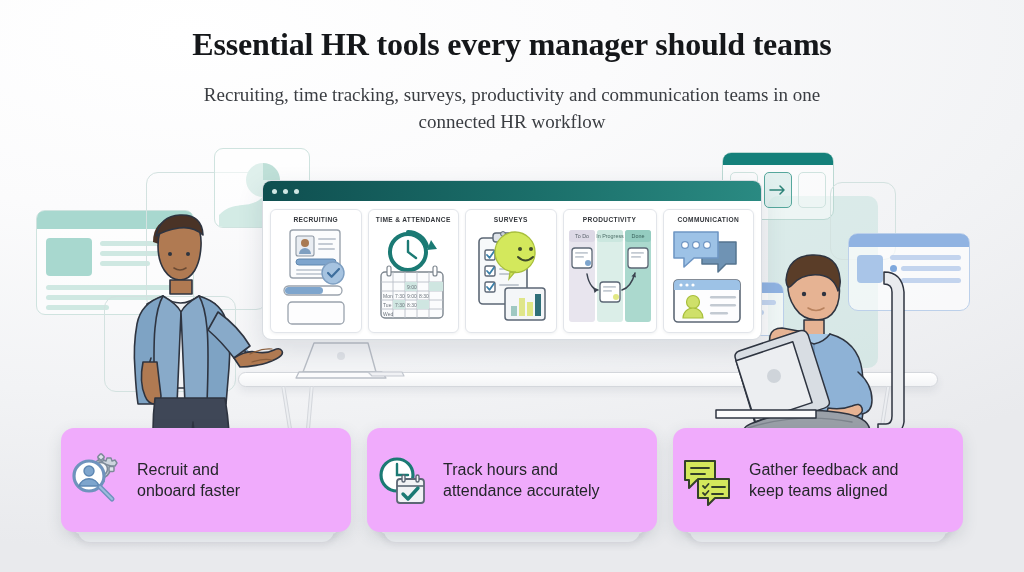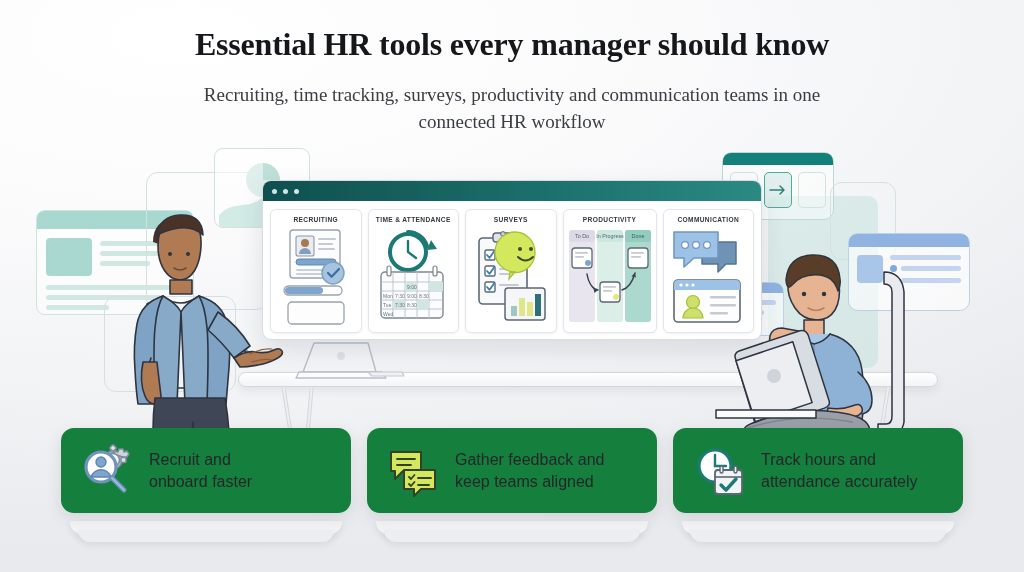--- a/index.html
+++ b/index.html
@@ -73,23 +73,23 @@
     line-height:1.28; margin-bottom:4px;
   }
   .panel-art { flex:1; display:flex; align-items:flex-start; justify-content:center; width:100%; }
 
   
   .cards { position:absolute; left:0; top:428px; width:1024px; display:flex; justify-content:center; gap:16px; }
   .card-wrap { position:relative; width:290px; }
   .card-stack1 { position:absolute; left:9px; top:93px; right:9px; height:13px; background:#f3f4f6; border-radius:0 0 12px 12px; box-shadow:0 3px 7px rgba(50,60,80,.10); }
   .card-stack2 { position:absolute; left:17px; top:102px; right:17px; height:12px; background:#eceef1; border-radius:0 0 12px 12px; box-shadow:0 3px 7px rgba(50,60,80,.09); }
   .card {
-    position:relative; height:85px; background:#15803d; border-radius:13px;
+    position:relative; height:104px; background:#f0abfc; border-radius:13px;
     box-shadow:0 5px 16px rgba(45,58,80,.13); display:flex; align-items:center;
-    padding:0 20px; gap:14px; z-index:2;
+    padding:0 8px; gap:14px; z-index:2;
   }
   .card-text { font-size:16px; line-height:1.33; color:#24262a; }
   .card-ico { flex:0 0 auto; width:54px; height:54px; }
 
   svg { display:block; overflow:visible; }
 </style>
 </head>
 <body>
 
 <div class="stage">
@@ -167,21 +167,21 @@
 
   <div class="bg blue-win" style="left:706px; top:282px; width:78px; height:54px;">
     <div class="blue-bar" style="height:10px;"></div>
     <div style="padding:7px;display:flex;flex-direction:column;gap:5px;">
       <div class="blue-line"></div>
       <div class="blue-line" style="width:80%"></div>
       <div class="blue-line" style="width:55%"></div>
     </div>
   </div>
 
-  <div class="title">Essential HR tools every manager should know</div>
+  <div class="title">Essential HR tools every manager should teams</div>
   <div class="subtitle">Recruiting, time tracking, surveys, productivity and communication teams in one connected HR workflow</div>
 
   <div class="desk-top"></div>
   <div class="desk-leg" style="left:288px; top:386px; width:4px; height:86px; transform:skewX(9deg);"></div>
   <div class="desk-leg" style="left:306px; top:386px; width:4px; height:86px; transform:skewX(-5deg);"></div>
   <div class="desk-leg" style="left:880px; top:386px; width:4px; height:80px; transform:skewX(-9deg);"></div>
 
   <div style="position:absolute;left:296px;top:340px;">
     <svg width="110" height="45" viewBox="0 0 110 45">
       <path d="M18 3 L72 3 L80 32 L7 32 Z" fill="#f4f5f7" stroke="#b9bec6" stroke-width="1.4" stroke-linejoin="round"></path>
@@ -447,57 +447,57 @@
         </span>
       </div>
     </div>
 
     <div class="card-wrap">
       <div class="card-stack1"></div>
       <div class="card-stack2"></div>
       <div class="card">
         <span class="card-ico">
           <svg width="54" height="54" viewBox="0 0 54 54">
-            <path d="M4 8 h30 v19 h-18 l-8 8 v-8 h-4 z" fill="#d4e85c" stroke="#34402a" stroke-width="2" stroke-linejoin="round"></path>
-            <g stroke="#34402a" stroke-width="1.8" stroke-linecap="round">
-              <path d="M10 15 h18"></path>
-                <path d="M10 21 h14"></path>
-            </g>
-            <path d="M17 26 h31 v19 h-14 l-7 7 v-7 h-10 z" fill="#d4e85c" stroke="#34402a" stroke-width="2" stroke-linejoin="round"></path>
-            <g stroke="#34402a" stroke-width="1.8" stroke-linecap="round" stroke-linejoin="round" fill="none">
-              <path d="M22 33 l2 2 l3.5 -4"></path>
-                <path d="M31 34 h13"></path>
-              <path d="M22 40 l2 2 l3.5 -4"></path>
-                <path d="M31 41 h11"></path>
-            </g>
-          </svg>
-        </span>
-        <span class="card-text">
-          <span>Gather feedback and</span><br>
-          <span>keep teams aligned</span>
-        </span>
-      </div>
-    </div>
-
-    <div class="card-wrap">
-      <div class="card-stack1"></div>
-      <div class="card-stack2"></div>
-      <div class="card">
-        <span class="card-ico">
-          <svg width="54" height="54" viewBox="0 0 54 54">
             <circle cx="22" cy="22" r="16" fill="#ffffff" stroke="#1b7a74" stroke-width="3.2"></circle>
             <path d="M22 11 V22 H33" fill="none" stroke="#1b7a74" stroke-width="2.4" stroke-linecap="round"></path>
             <rect x="22" y="26" width="27" height="24" rx="3" fill="#f1f3f5" stroke="#5c6775" stroke-width="1.8"></rect>
             <path d="M22 33 h27" stroke="#5c6775" stroke-width="1.6"></path>
             <rect x="27" y="22" width="3" height="7" rx="1.5" fill="#f1f3f5" stroke="#5c6775" stroke-width="1.4"></rect>
             <rect x="41" y="22" width="3" height="7" rx="1.5" fill="#f1f3f5" stroke="#5c6775" stroke-width="1.4"></rect>
             <path d="M28 41 l5 5 l10 -11" fill="none" stroke="#1b7a74" stroke-width="3.4" stroke-linecap="round" stroke-linejoin="round"></path>
           </svg>
         </span>
         <span class="card-text">
           <span>Track hours and</span><br>
           <span>attendance accurately</span>
         </span>
       </div>
     </div>
 
+    <div class="card-wrap">
+      <div class="card-stack1"></div>
+      <div class="card-stack2"></div>
+      <div class="card">
+        <span class="card-ico">
+          <svg width="54" height="54" viewBox="0 0 54 54">
+            <path d="M4 8 h30 v19 h-18 l-8 8 v-8 h-4 z" fill="#d4e85c" stroke="#34402a" stroke-width="2" stroke-linejoin="round"></path>
+            <g stroke="#34402a" stroke-width="1.8" stroke-linecap="round">
+              <path d="M10 15 h18"></path>
+                <path d="M10 21 h14"></path>
+            </g>
+            <path d="M17 26 h31 v19 h-14 l-7 7 v-7 h-10 z" fill="#d4e85c" stroke="#34402a" stroke-width="2" stroke-linejoin="round"></path>
+            <g stroke="#34402a" stroke-width="1.8" stroke-linecap="round" stroke-linejoin="round" fill="none">
+              <path d="M22 33 l2 2 l3.5 -4"></path>
+                <path d="M31 34 h13"></path>
+              <path d="M22 40 l2 2 l3.5 -4"></path>
+                <path d="M31 41 h11"></path>
+            </g>
+          </svg>
+        </span>
+        <span class="card-text">
+          <span>Gather feedback and</span><br>
+          <span>keep teams aligned</span>
+        </span>
+      </div>
+    </div>
+
   </div>
 </div>
 
 </body></html>

